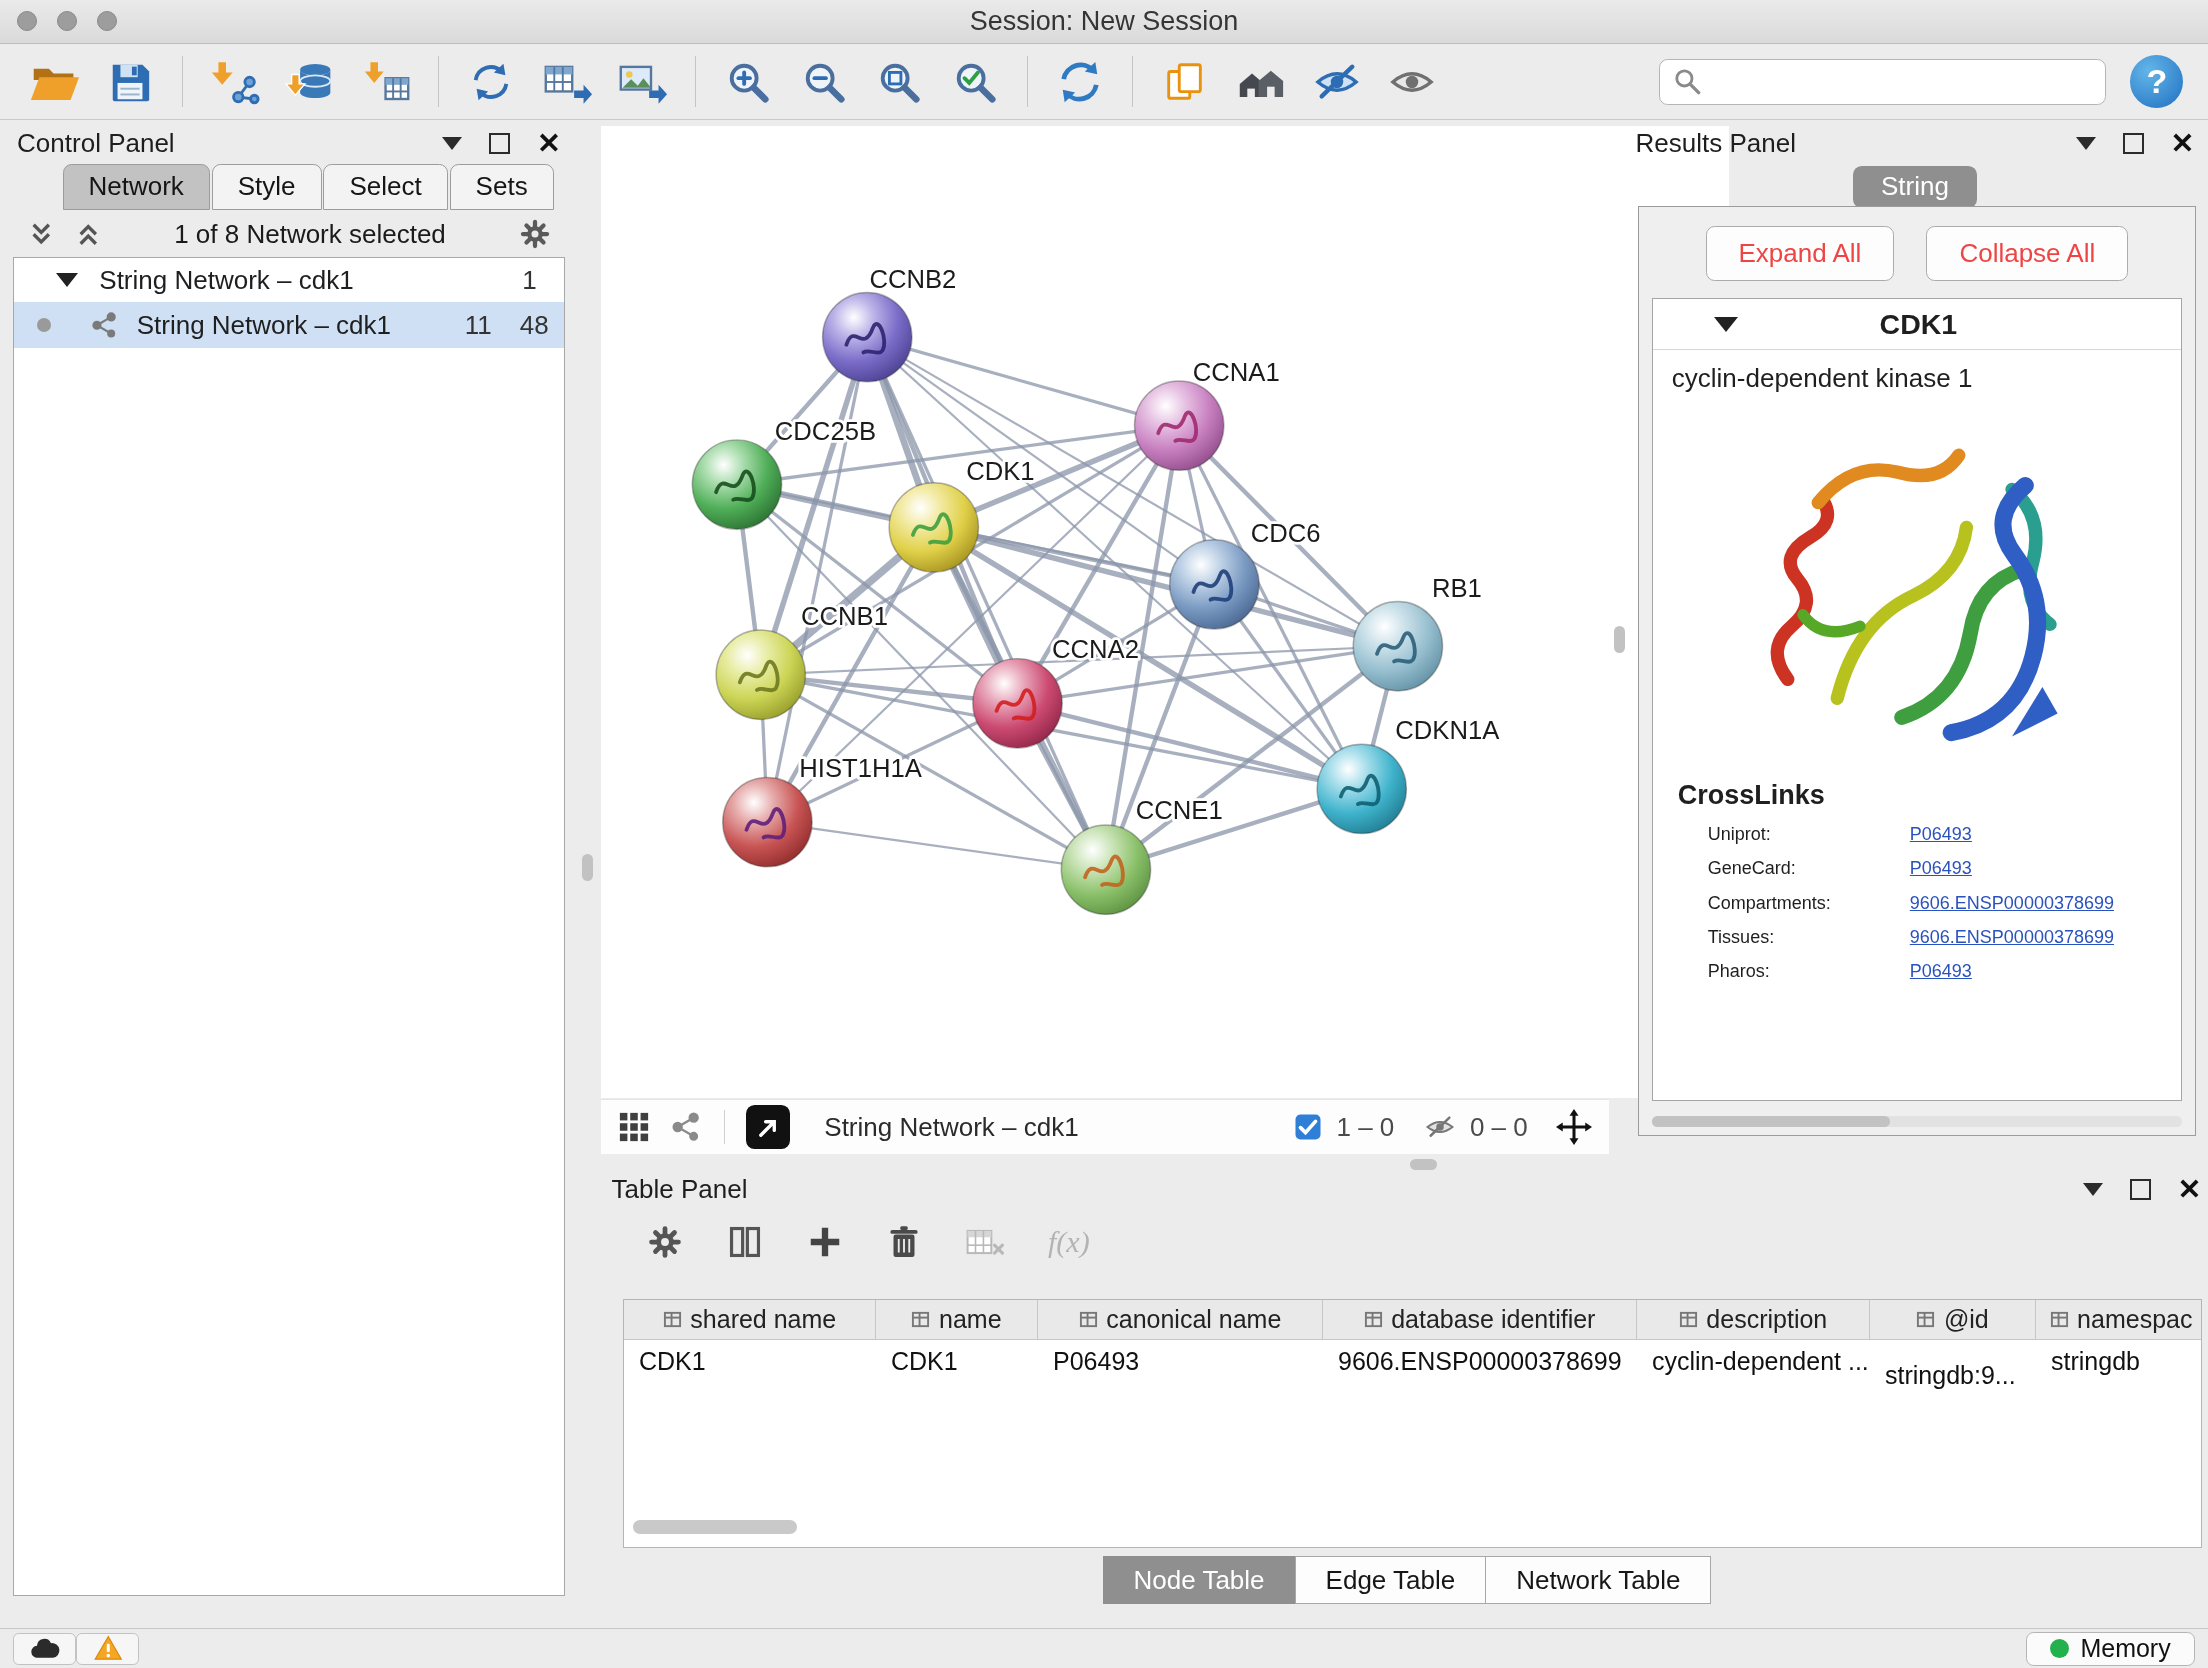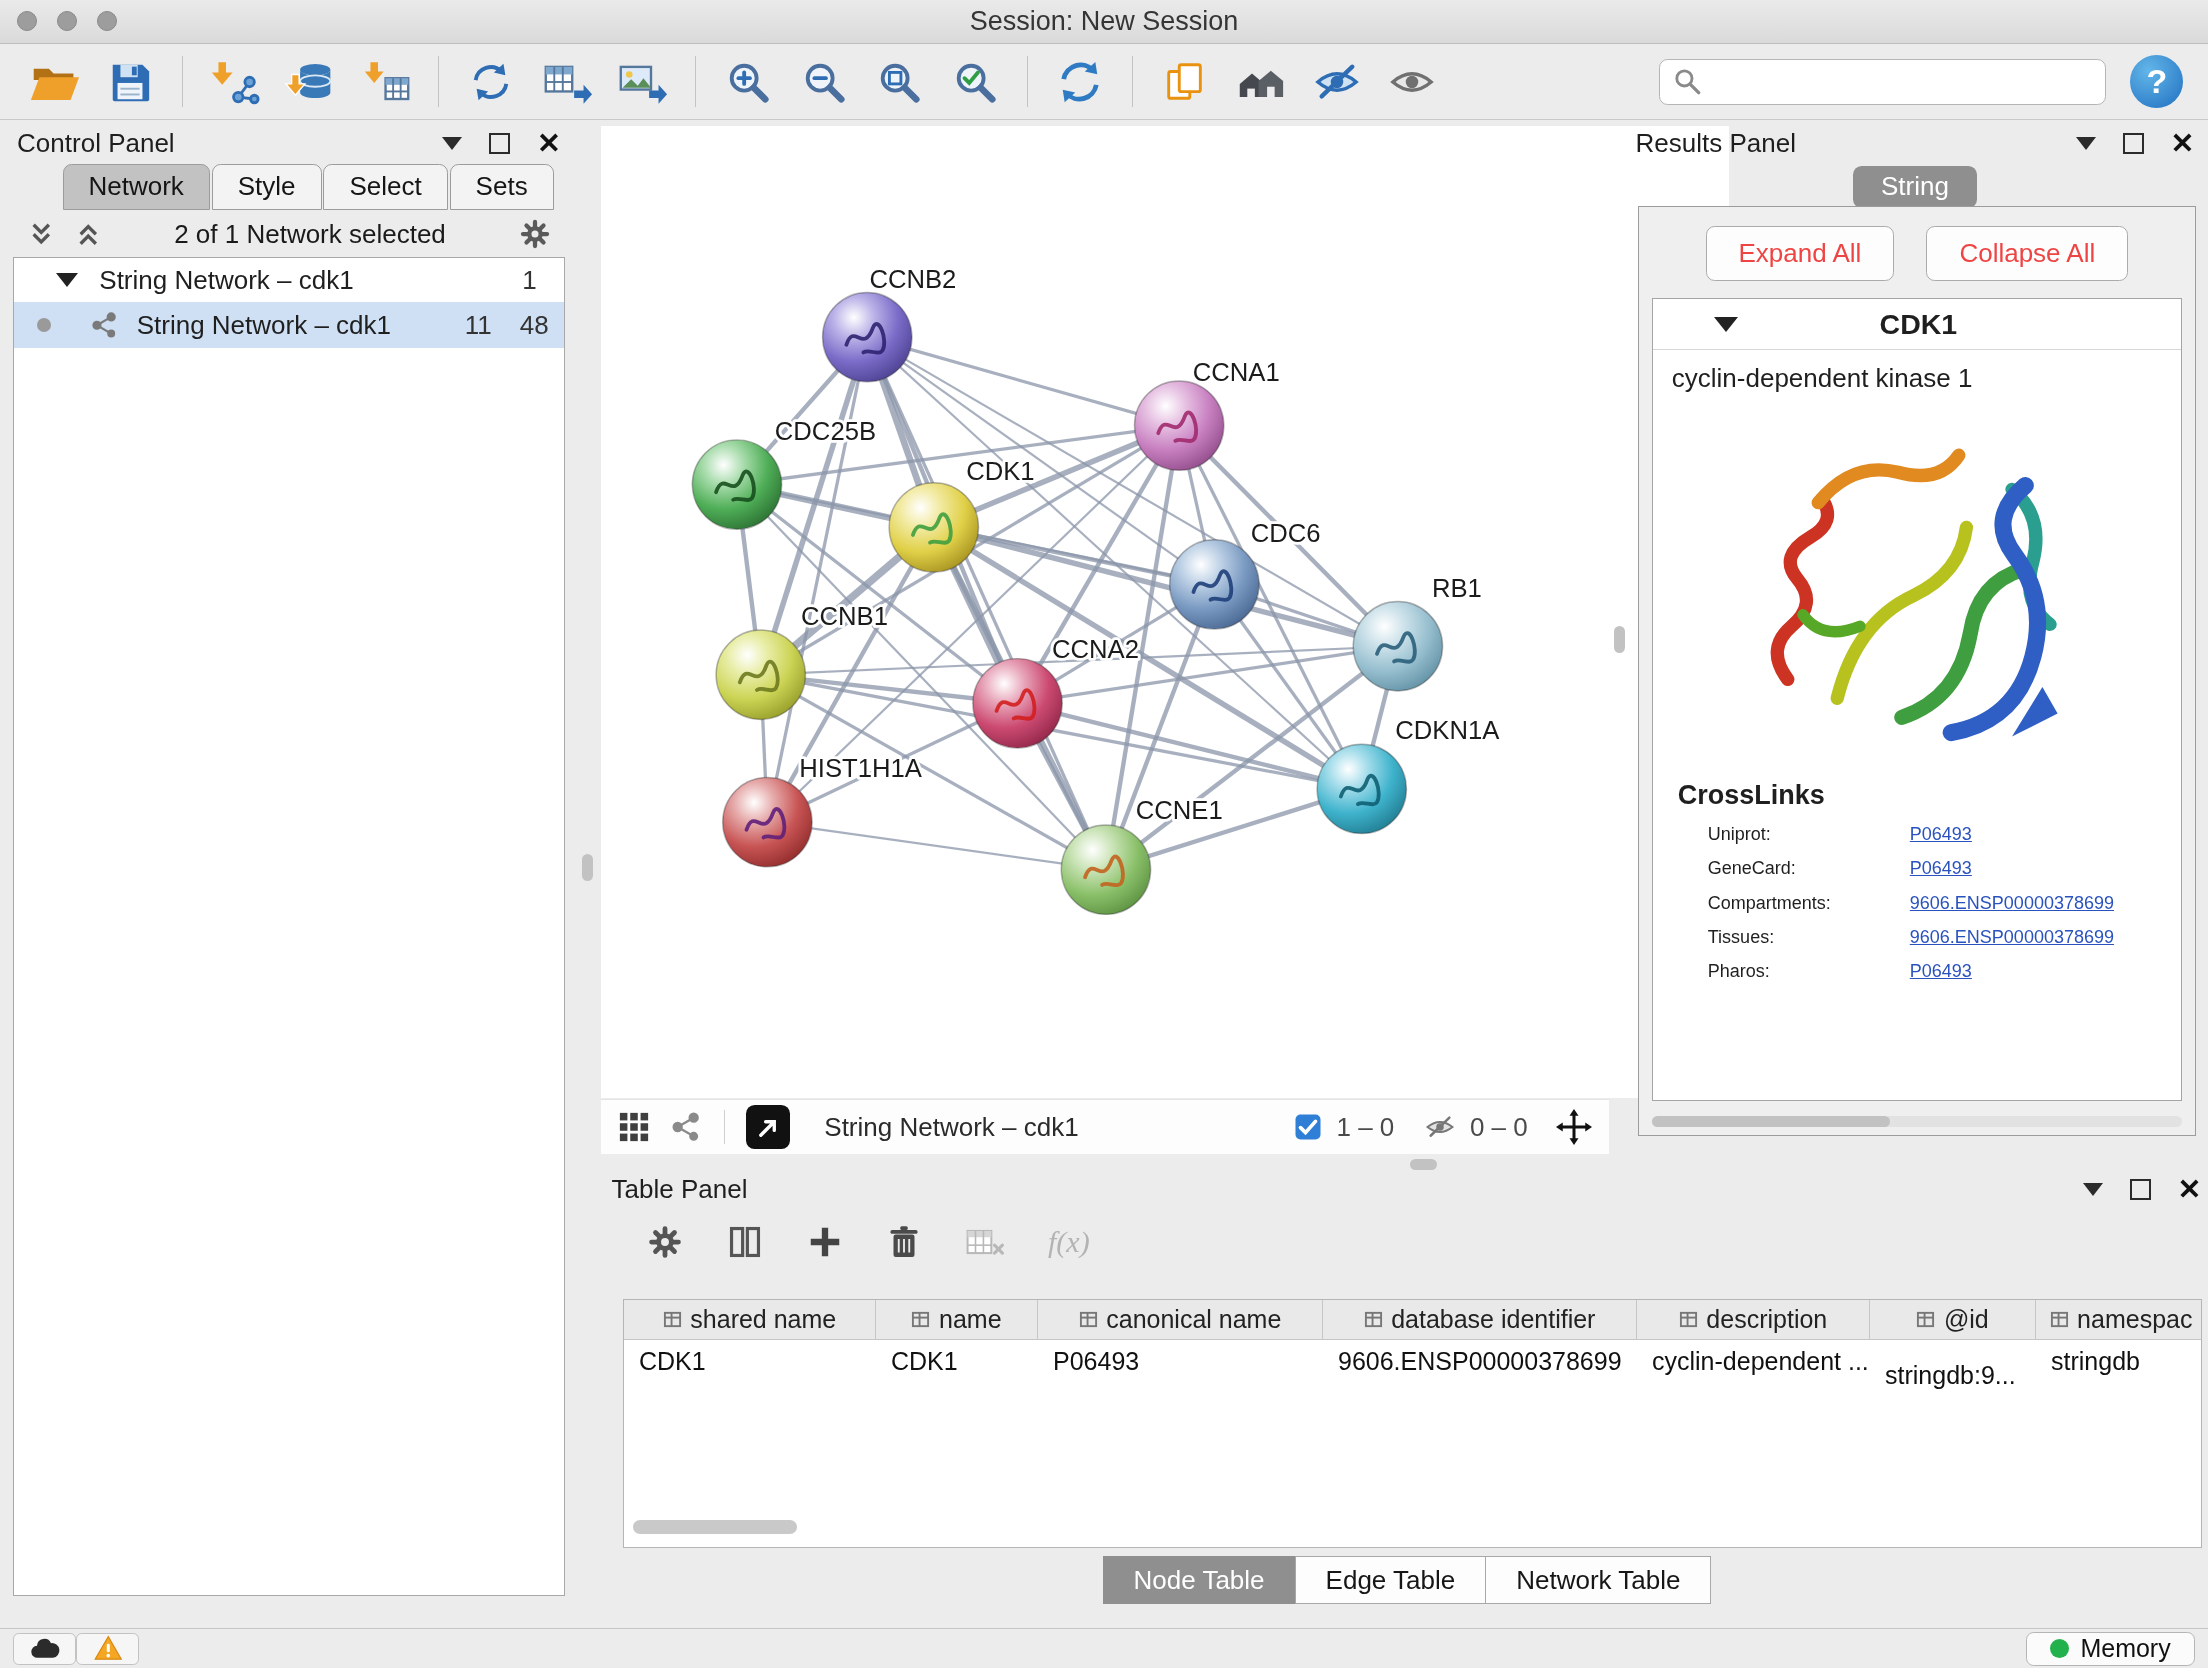--- a/index.html
+++ b/index.html
@@ -349,21 +349,21 @@
           </svg>
         </span>
       <span>
           <svg width="28.5" height="28.5" viewBox="0 0 30 30">
             <g fill="none" stroke="#555" stroke-width="3.5">
               <path d="M7 25 l8 -8 8 8"></path>
               <path d="M7 15 l8 -8 8 8"></path>
             </g>
           </svg>
         </span>
-      <span class="summary">2 of 1 Network selected</span>
+      <span class="summary">1 of 8 Network selected</span>
       <span>
           <svg width="34" height="34" viewBox="0 0 48 48">
             <g fill="#5a5a5a">
               <rect x="21" y="4" width="6" height="40" rx="3"></rect>
               <rect x="21" y="4" width="6" height="40" rx="3" transform="rotate(45 24 24)"></rect>
               <rect x="21" y="4" width="6" height="40" rx="3" transform="rotate(90 24 24)"></rect>
               <rect x="21" y="4" width="6" height="40" rx="3" transform="rotate(135 24 24)"></rect>
               <circle cx="24" cy="24" r="11"></circle>
               <circle cx="24" cy="24" r="5" fill="#ececec"></circle>
             </g>

